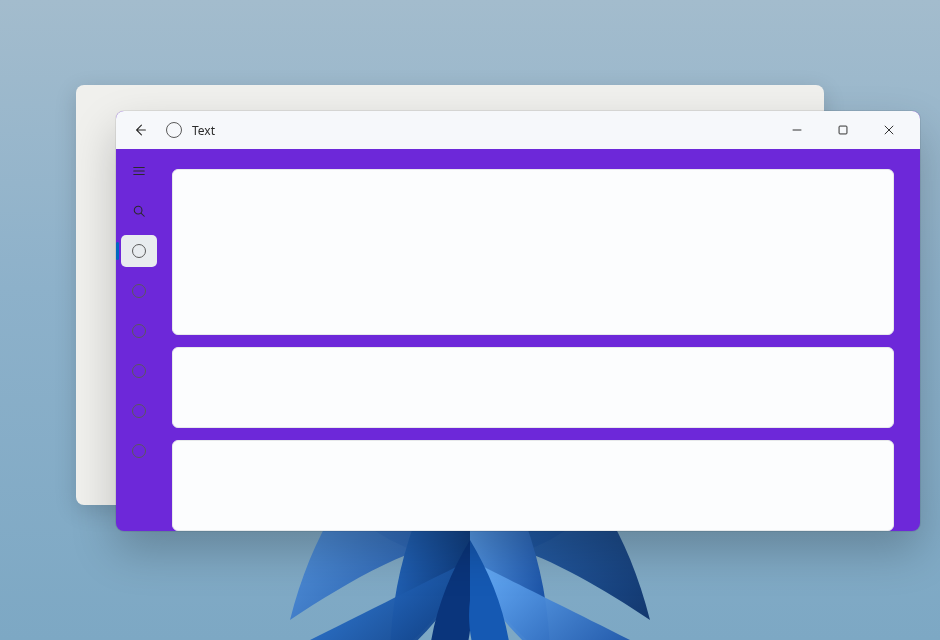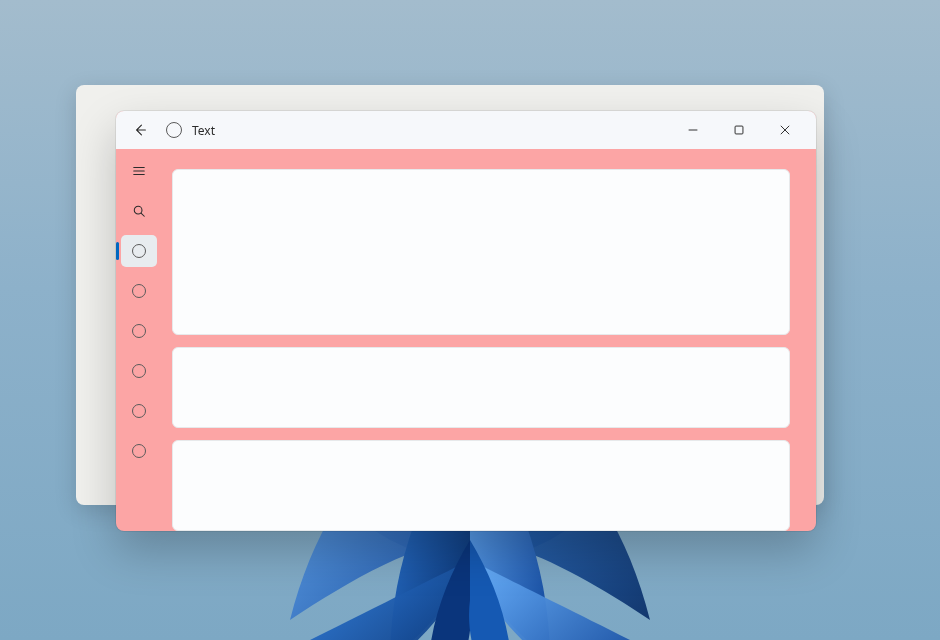--- a/index.html
+++ b/index.html
@@ -3,21 +3,21 @@
 <meta charset="utf-8">
 <style>
   html,body{margin:0;padding:0;width:940px;height:640px;overflow:hidden;font-family:"Segoe UI",system-ui,sans-serif;font-size:14px;color:#1a1a1a}
   body{background:linear-gradient(180deg,#a3bccd 0%,#8db1ca 45%,#7da8c4 100%);position:relative;border-radius:8px}
   
   .bloom{position:absolute;left:50%;bottom:-140px;transform:translateX(-50%);width:760px;height:560px;pointer-events:none}
   .bloom svg{width:100%;height:100%;display:block}
   
   .win-back{position:absolute;left:76px;top:85px;width:748px;height:420px;background:#f0f0ed;border-radius:8px;box-shadow:0 6px 22px rgba(0,0,0,.15);}
   
-  .win{position:absolute;left:116px;top:111px;width:700px;height:420px;background:#fca5a5;border-radius:8px;box-shadow:0 0 0 1px rgba(0,0,0,.07),0 20px 45px rgba(0,0,0,.22);overflow:hidden;display:flex;flex-direction:column}
+  .win{position:absolute;left:116px;top:111px;width:804px;height:420px;background:#6d28d9;border-radius:8px;box-shadow:0 0 0 1px rgba(0,0,0,.07),0 20px 45px rgba(0,0,0,.22);overflow:hidden;display:flex;flex-direction:column}
   .titlebar{height:38px;display:flex;align-items:center;justify-content:space-between;padding:0 8px 0 10px;background:#f6f8fb}
   .tb-left{display:flex;align-items:center;gap:10px}
   .tb-title{font-size:12px;color:#2b2b2b}
   .icon-btn{width:30px;height:30px;display:flex;align-items:center;justify-content:center;border:none;background:transparent;border-radius:4px}
   .icon-btn svg{width:14px;height:14px}
   .tb-ctrls{display:flex}
   .tb-ctrls .icon-btn{width:46px;height:30px;border-radius:0}
   .body{flex:1;display:flex;min-height:0}
   .nav{width:46px;display:flex;flex-direction:column;align-items:center;padding-top:6px;gap:8px}
   .nav-item{position:relative;width:36px;height:32px;display:flex;align-items:center;justify-content:center;border-radius:5px}

